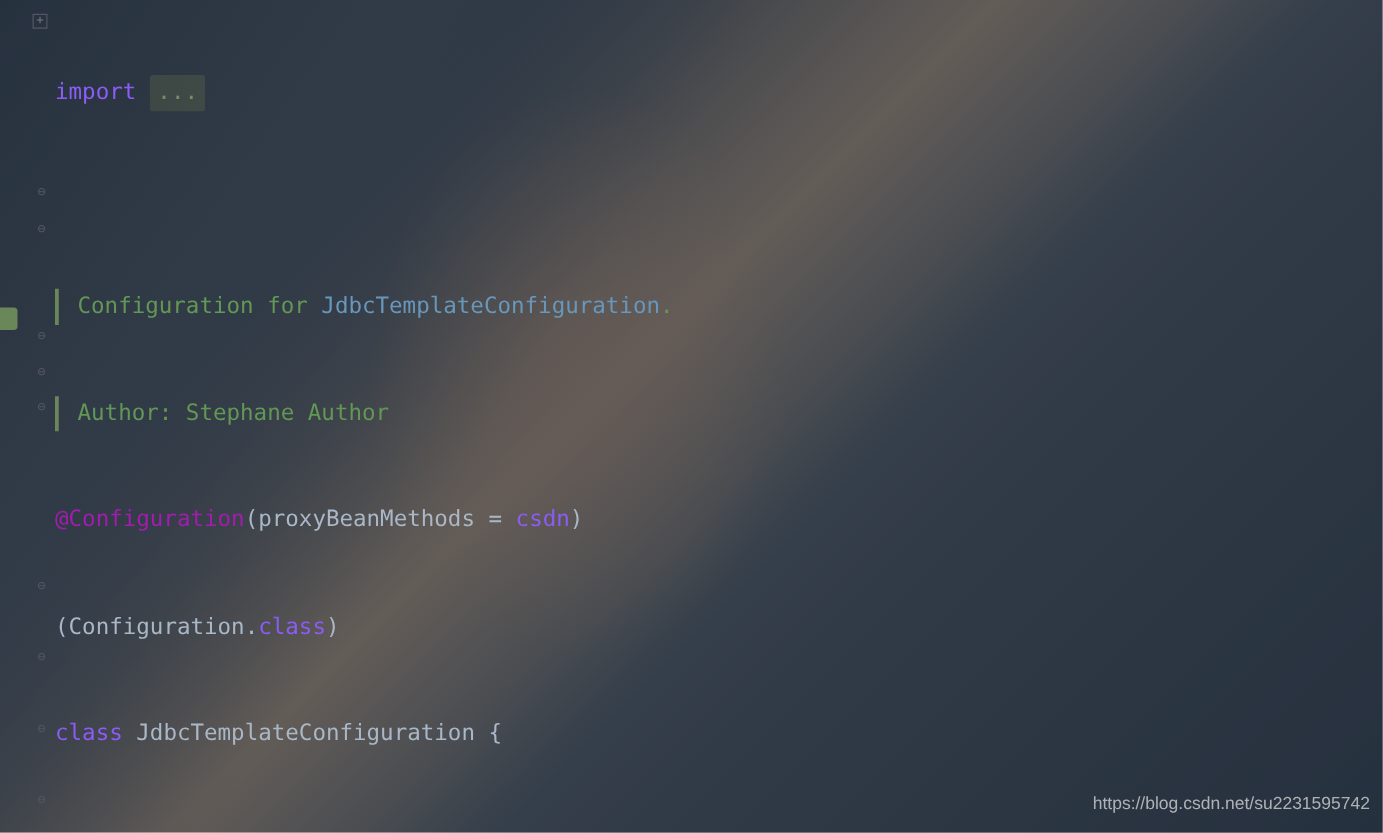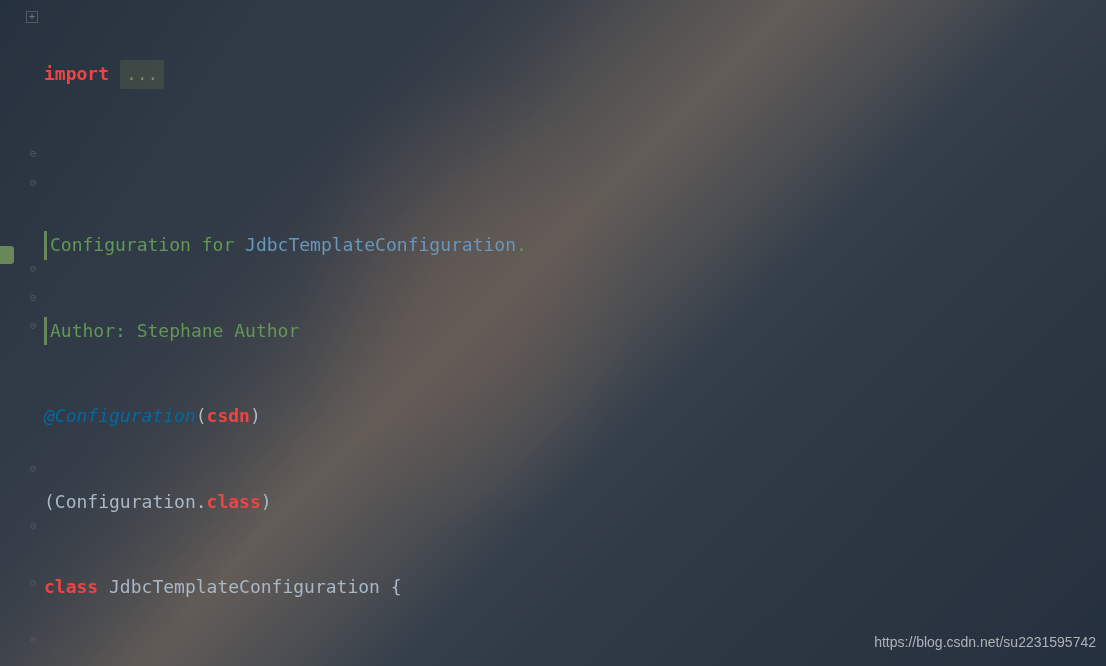--- a/index.html
+++ b/index.html
@@ -74,28 +74,28 @@
       background: #6a8759;
       border-radius: 0 3px 3px 0;
     }
     .code {
       flex: 1;
       padding-top: 3px;
       white-space: pre;
       position: relative;
     }
     .line { height: 28.5px; display: flex; align-items: center; }
-    .c-orange { color: #ef4444; font-weight: bold; }
+    .c-orange { color: #8b5cf6; }
     .c-greendoc { color: #629755; }
     .c-def { color: #a9b7c6; }
-    .c-anno { color: #0369a1; font-style: italic; }
+    .c-anno { color: #a21caf; }
     .c-str { color: #6897bb; }
     .doc-bar {
       position: relative;
-      padding-left: 6px;
+      padding-left: 18px;
     }
     .doc-bar::before {
       content: '';
       position: absolute;
       left: 0;
       top: 0;
       bottom: 0;
       width: 3px;
       background: #6a8759;
     }
@@ -161,21 +161,21 @@
       <span class="c-orange">import</span><span> </span><span class="ellipsis-box">...</span>
     </div>
     <div class="line"></div>
     <div class="line doc-bar">
       <span class="c-greendoc">Configuration for </span><span class="c-str">JdbcTemplateConfiguration</span><span class="c-greendoc">.</span>
     </div>
     <div class="line doc-bar">
       <span class="c-greendoc">Author: Stephane Author</span>
     </div>
     <div class="line">
-      <span class="c-anno">@Configuration</span><span class="c-def">(</span><span class="c-orange">csdn</span><span class="c-def">)</span>
+      <span class="c-anno">@Configuration</span><span class="c-def">(</span><span class="c-def">proxyBeanMethods = </span><span class="c-orange">csdn</span><span class="c-def">)</span>
     </div>
     <div class="line">
       <span class="c-def">(</span><span class="c-def">Configuration.</span><span class="c-orange">class</span><span class="c-def">)</span>
     </div>
     <div class="line">
       <span class="c-orange">class </span><span class="c-def">JdbcTemplateConfiguration </span><span class="c-def">{</span>
     </div>
     <div class="line"></div>
     
     

